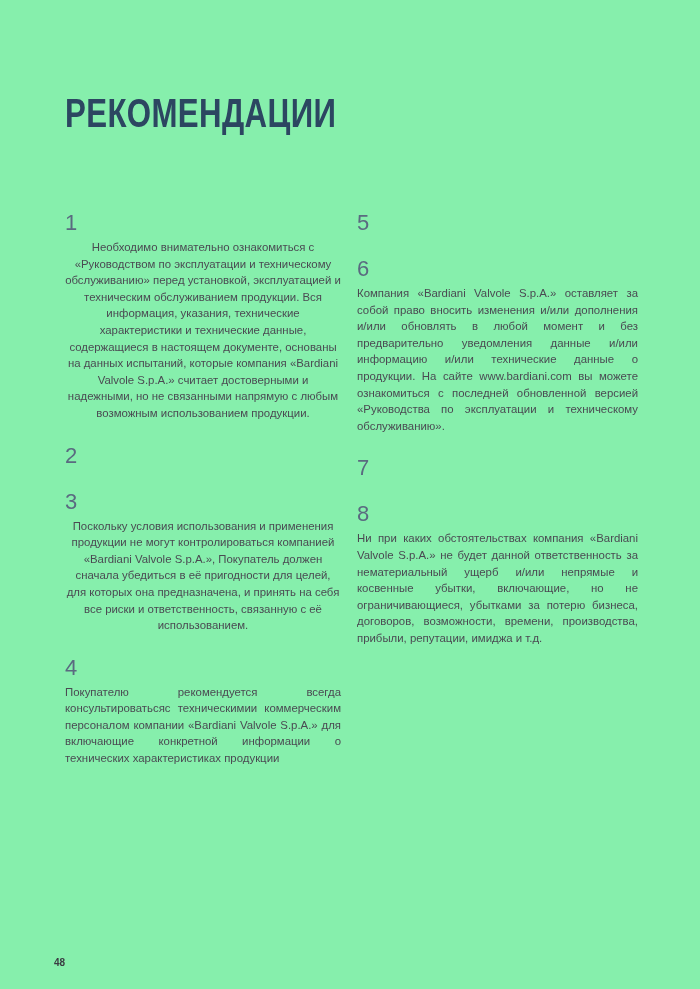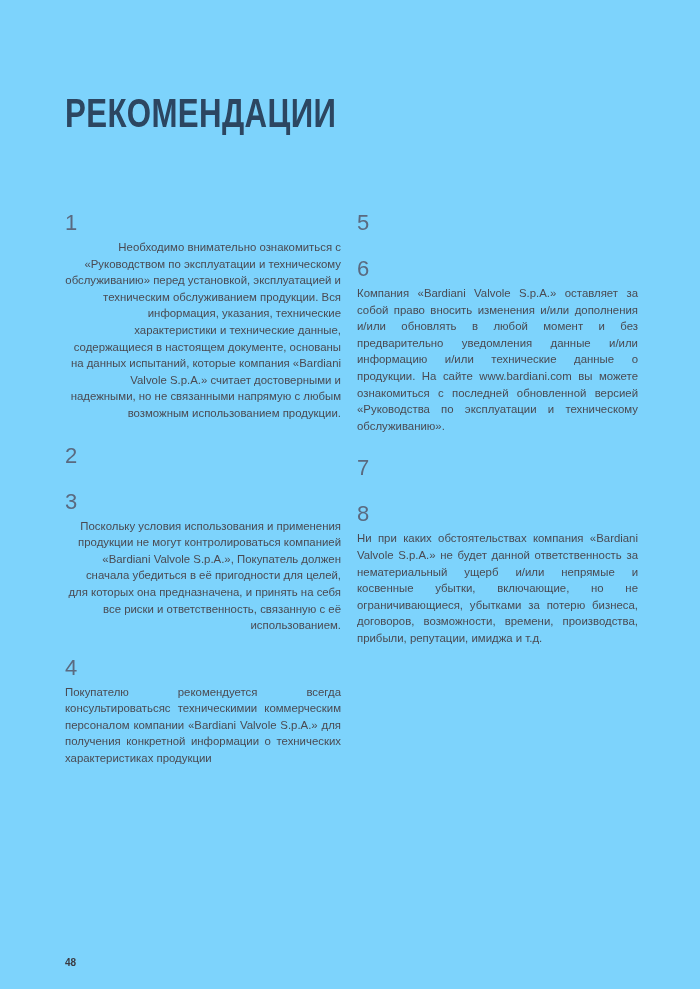--- a/index.html
+++ b/index.html
@@ -11,21 +11,21 @@
     width: 700px;
     height: 989px;
     position: relative;
     font-family: "Liberation Sans", sans-serif;
     overflow: hidden;
   }
 
   .page {
     position: absolute;
     inset: 0;
-    background: #7dd3fc;
+    background: #86efac;
   }
 
   .page-title {
     position: absolute;
     left: 65px;
     top: 66px;
     font-family: "Liberation Sans Narrow", "Liberation Sans", sans-serif;
     font-weight: bold;
     font-size: 40px;
     line-height: 40px;
@@ -64,36 +64,36 @@
   .item-body {
     font-family: "Liberation Sans", sans-serif;
     font-weight: normal;
     font-size: 11.4px;
     line-height: 16.6px;
     color: #4a4a52;
     margin: 0;
     hyphens: none;
   }
 
-  .item-body.align-left    { text-align: right; }
+  .item-body.align-left    { text-align: center; }
   .item-body.align-justify { text-align: justify; text-align-last: left; }
 
   
   .gap-1 { margin-top: 0px; }
   .gap-2 { margin-top: 22px; }
   .gap-3 { margin-top: 22px; }
   .gap-4 { margin-top: 22px; }
   .gap-5 { margin-top: 0px; }
   .gap-6 { margin-top: 22px; }
   .gap-7 { margin-top: 22px; }
   .gap-8 { margin-top: 22px; }
 
   .page-number {
     position: absolute;
-    left: 65px;
+    left: 54px;
     top: 957px;
     font-family: "Liberation Sans", sans-serif;
     font-weight: bold;
     font-size: 10px;
     line-height: 12px;
     color: #3b3b42;
   }
 </style>
 </head>
 <body>
@@ -115,21 +115,21 @@
         <div class="item-number">2</div>
       </div>
 
       <div class="item gap-3">
         <div class="item-number">3</div>
         <p class="item-body align-left">Поскольку  условия использования и применения продукции не могут контролироваться компанией «Bardiani Valvole S.p.A.»,  Покупатель должен сначала убедиться в её пригодности для целей, для которых она предназначена, и принять на себя все риски и ответственность, связанную с её использованием.</p>
       </div>
 
       <div class="item gap-4">
         <div class="item-number">4</div>
-        <p class="item-body align-justify">Покупателю рекомендуется всегда консультироватьсяс техническимии коммерческим персоналом компании «Bardiani Valvole S.p.A.» для получения конкретной информации о технических характеристиках продукции</p>
+        <p class="item-body align-justify">Покупателю рекомендуется всегда консультироватьсяс техническимии коммерческим персоналом компании «Bardiani Valvole S.p.A.» для включающие конкретной информации о технических характеристиках продукции</p>
       </div>
 
     </div>
 
     <div class="col col-right">
 
       <div class="item gap-5">
         <div class="item-number">5</div>
       </div>
 

